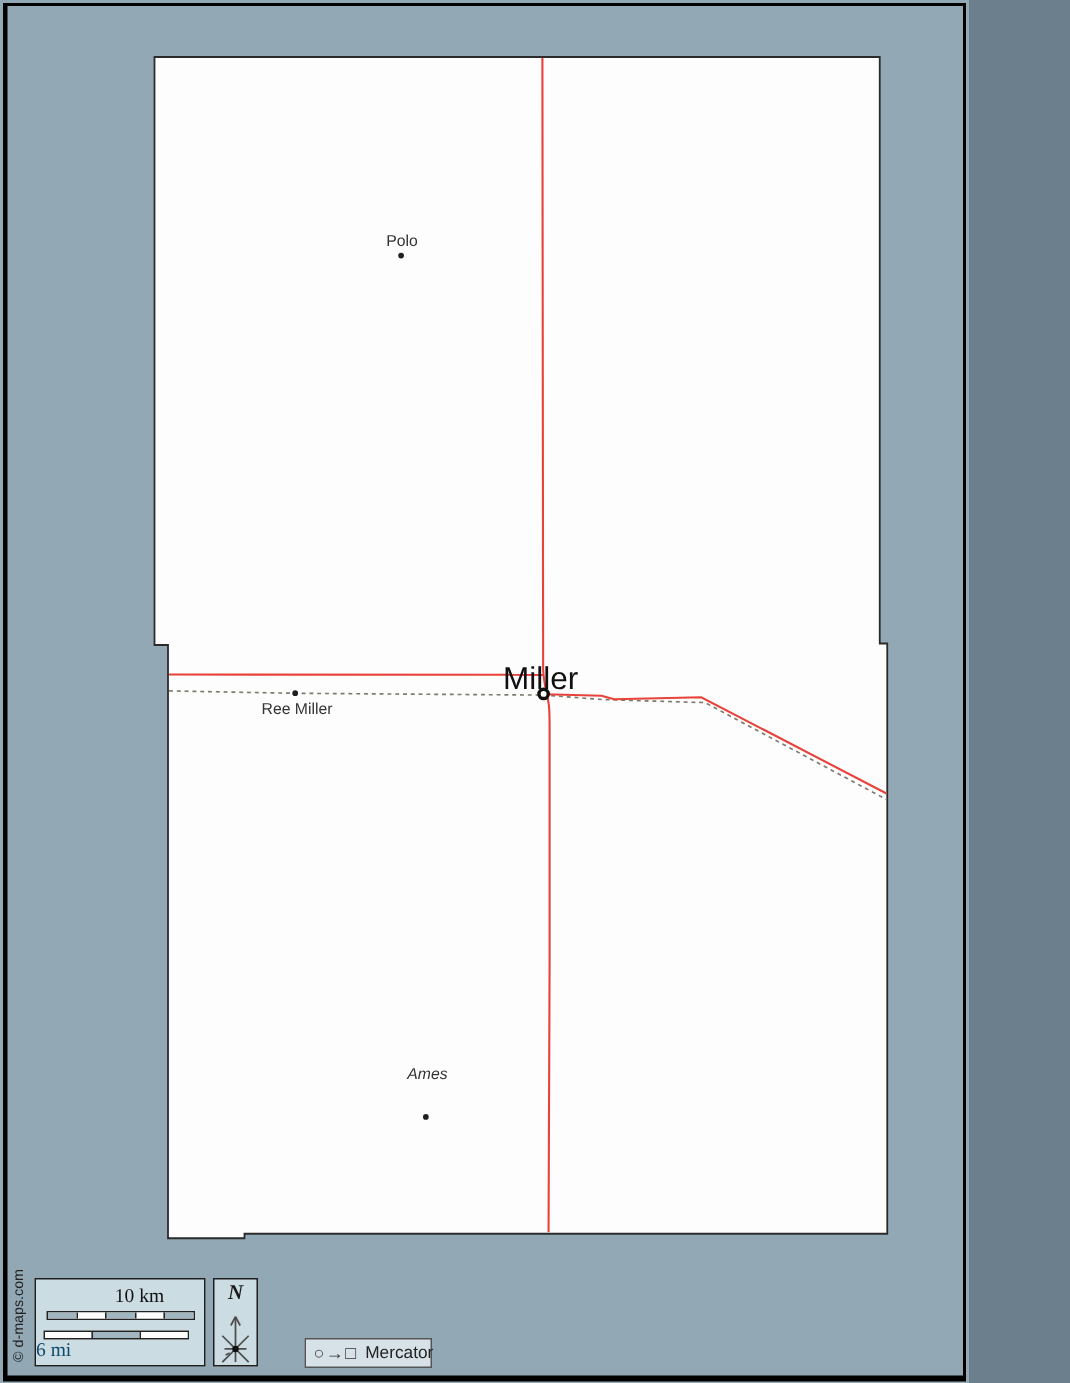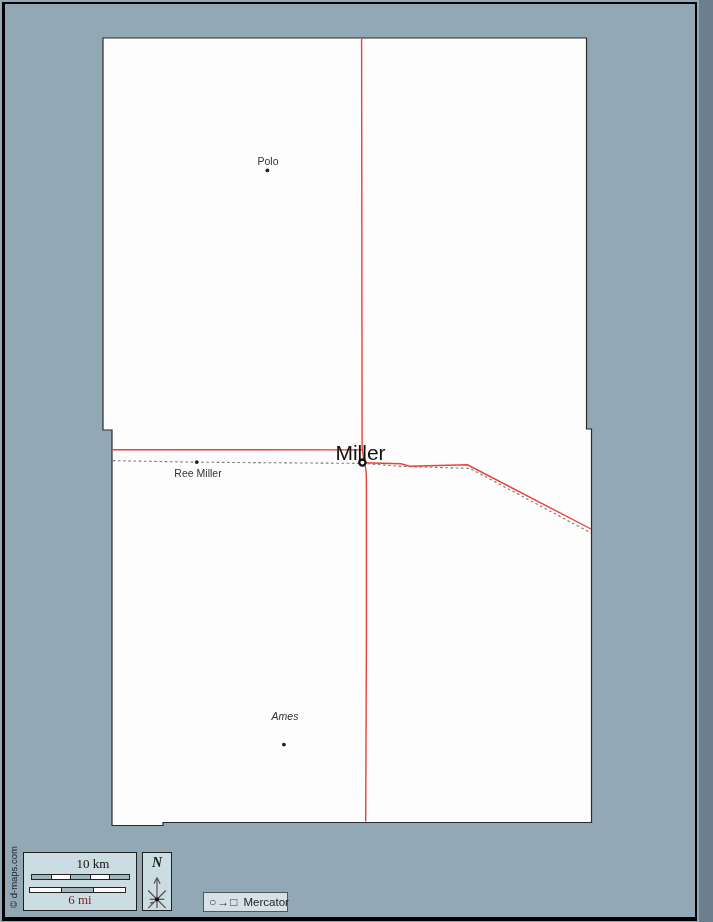--- a/index.html
+++ b/index.html
@@ -1,19 +1,19 @@
 <!DOCTYPE html>
 <html><head>
 <meta charset="utf-8">
 <style>
   * { margin:0; padding:0; box-sizing:border-box; }
   html,body { background:#6b7f8c; }
   .stage{
     position:relative;
-    width:699px; height:922px;
+    width:646px; height:922px;
     background:#92a8b5;
     overflow:hidden;
     font-family:"Liberation Sans", sans-serif;
   }
   .frame{
     position:absolute; left:2px; top:2px; right:2px; bottom:1px;
     border:solid #000;
     border-width:2px 2px 4px 3px;
     pointer-events:none;
     z-index:40;
@@ -33,22 +33,22 @@
     position:absolute; z-index:20;
     background:#ccdce3;
     border:1.4px solid #1f1f1f;
   }
   .scale-panel{ left:23px; top:852px; width:114px; height:59px;padding-left:26px; }
   .scale-km-label{
     margin-top:3px; text-align:center;
     font-family:"Liberation Serif", serif; font-size:13px; color:#111;
   }
   .scale-mi-label{
-    position:absolute; left:0; right:0; bottom:2px; text-align:center;
-    font-family:"Liberation Serif", serif; font-size:13px; color:#7f1d1d;
+    position:absolute; left:0; right:0; bottom:2px; text-align:left;
+    font-family:"Liberation Serif", serif; font-size:13px; color:#0c4a6e;
   }
   .bar{
     position:absolute; display:flex;
     border:1px solid #222; background:#fff;
   }
   .bar-km{ left:7px; top:21px; width:99px; height:6px; }
   .bar-mi{ left:5px; top:34px; width:97px; height:6px; }
   .bar span{ flex:1; }
   .bar span + span{ border-left:1px solid #222; }
   .seg-g{ background:#a2b6c0; }

